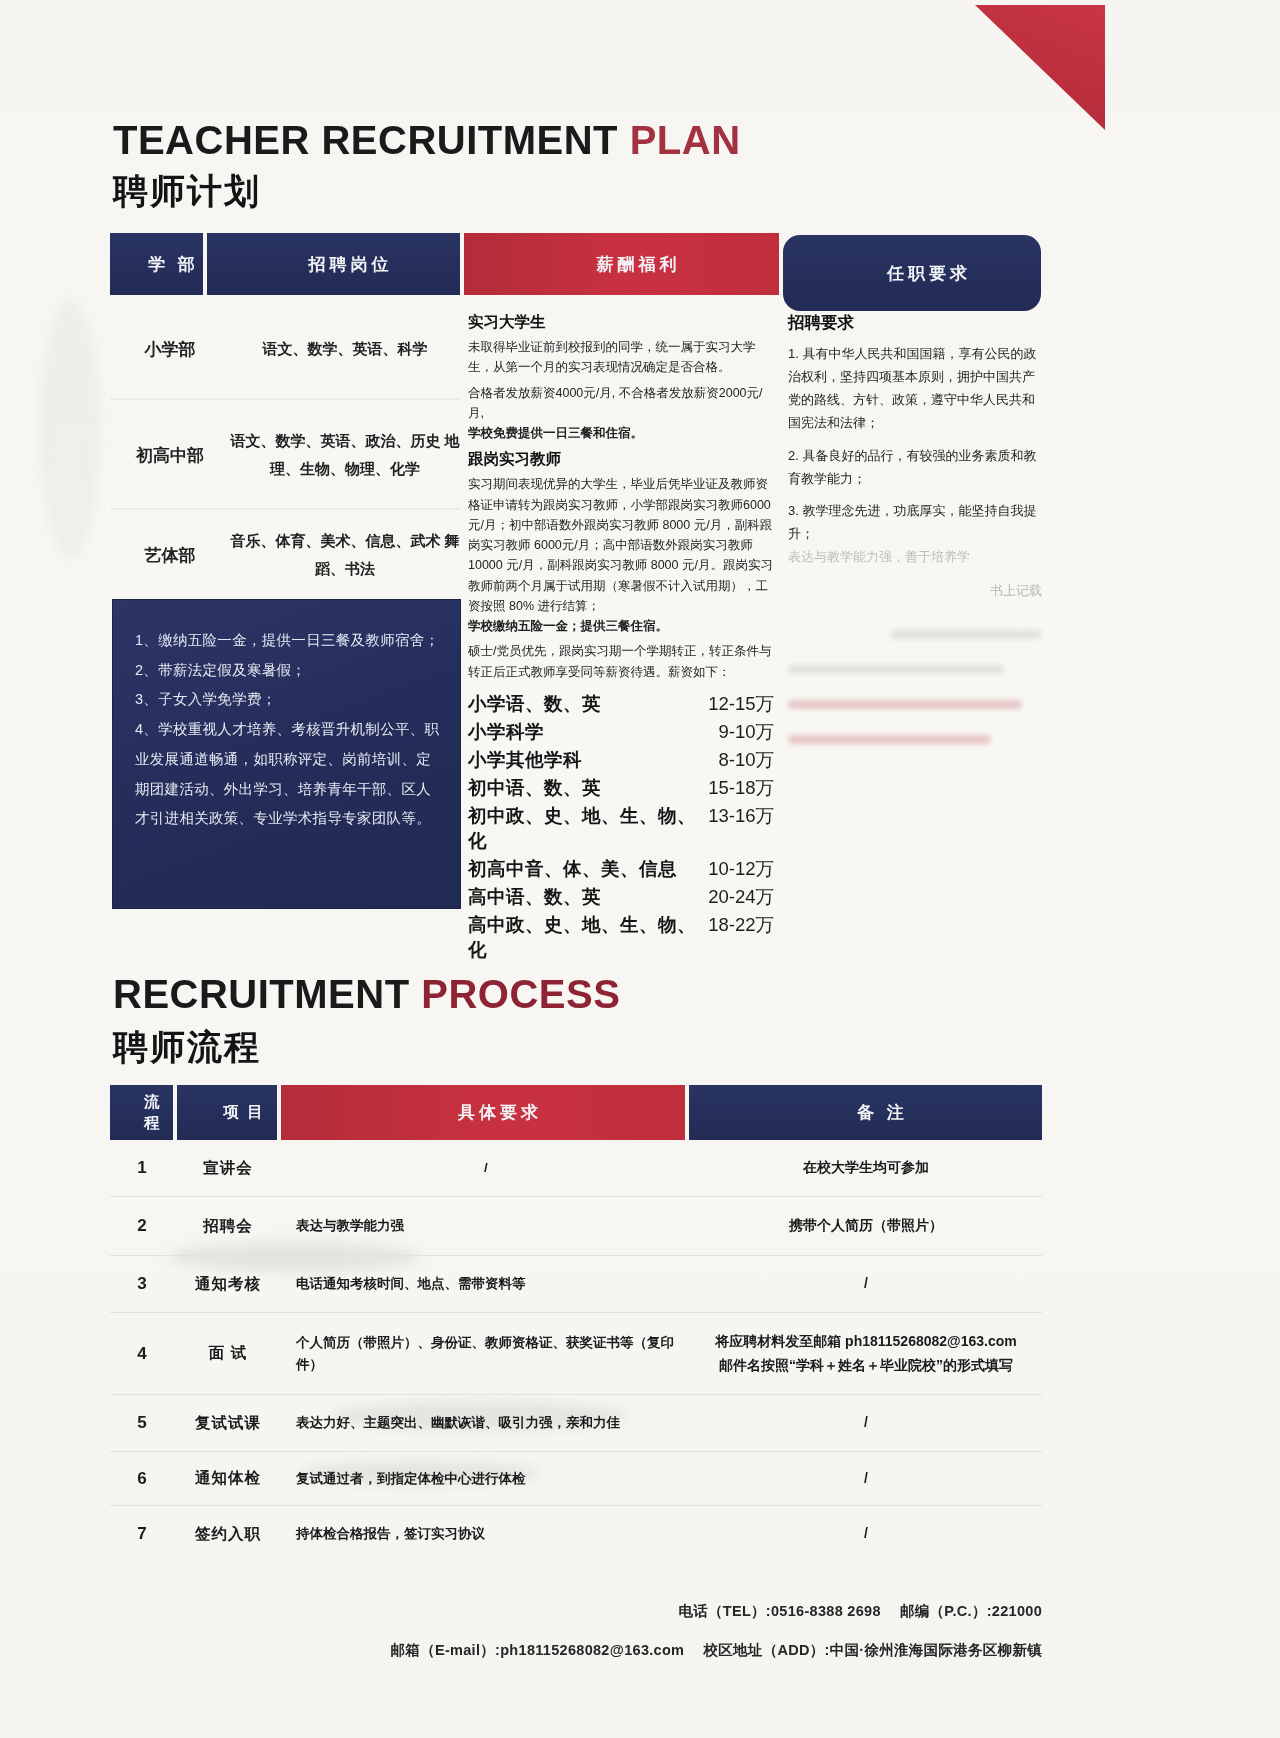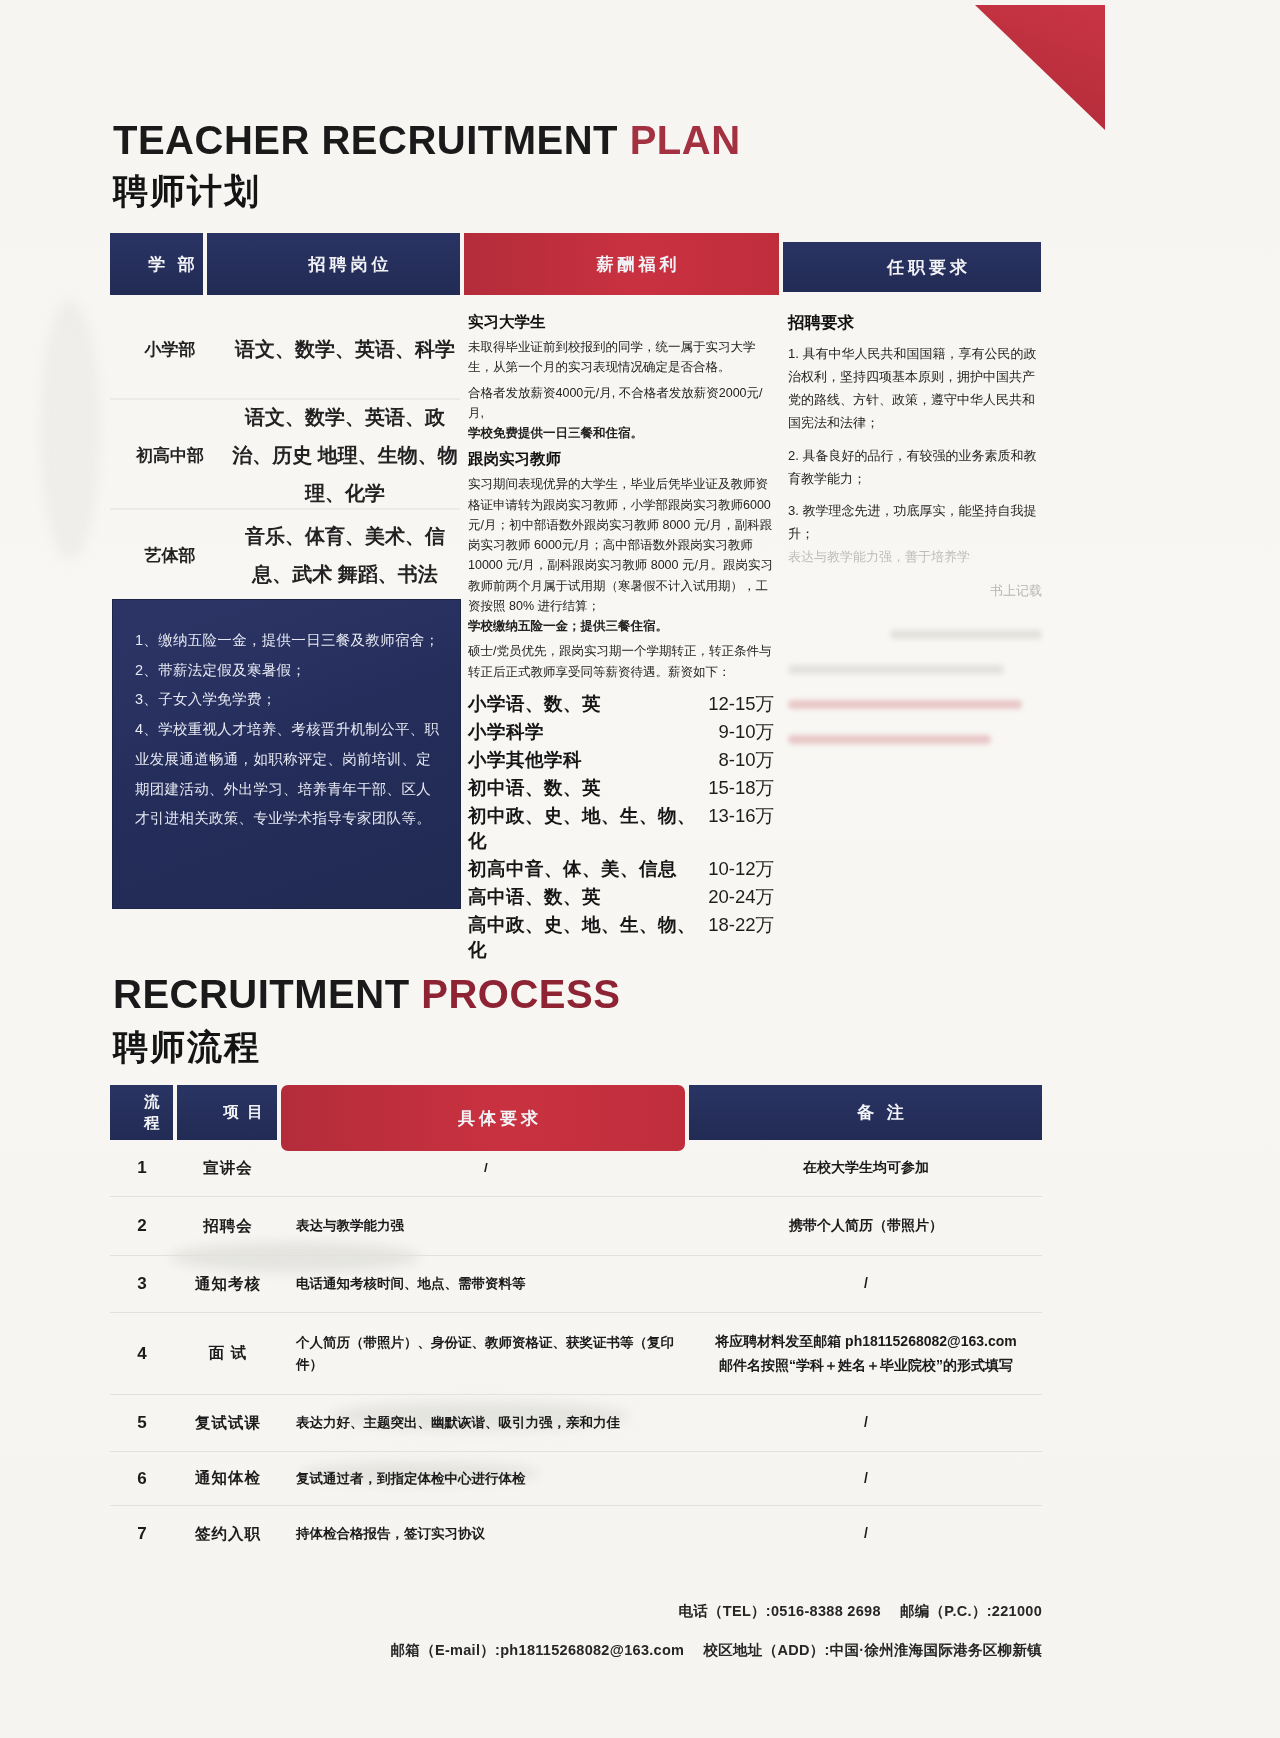--- a/index.html
+++ b/index.html
@@ -23,21 +23,21 @@
 
   
   .th { position: absolute; display: flex; align-items: center; justify-content: center;
     color: #f2f3f7; font-size: 17px; font-weight: 700; letter-spacing: 4px; padding-left: 34px; }
   .th.navy { background: linear-gradient(180deg, #2a3463 0%, #222b54 100%); }
   .th.red  { background: linear-gradient(90deg, #b42c3a 0%, #c93140 55%, #c02e3c 100%); }
 
   
   .dept-row { position: absolute; left: 110px; width: 350px; display: flex; align-items: center; border-bottom: 2px solid #ecebe7; }
   .dept-cell { width: 120px; text-align: center; font-size: 17px; font-weight: 700; color: #222; }
-  .positions-cell { width: 230px; margin: 0 auto; text-align: center; font-size: 20px; font-weight: 700; line-height: 1.9; color: #222; }
+  .positions-cell { width: 230px; margin: 0 auto; text-align: center; font-size: 15px; font-weight: 700; line-height: 1.9; color: #222; }
 
   .benefits-box { position: absolute; left: 113px; top: 600px; width: 347px; height: 308px;
     background: linear-gradient(160deg, #2c3566 0%, #242d59 55%, #202a52 100%);
     color: #e7eaf3; padding: 26px 20px 18px 22px; box-shadow: 0 0 0 1px #1d2547; }
   .benefit-item { font-size: 14.5px; line-height: 2.05; font-weight: 500; letter-spacing: .3px; }
 
   .salary-col { position: absolute; left: 468px; top: 306px; width: 306px; }
   .salary-col h4 { font-size: 15.5px; font-weight: 700; color: #111; margin: 6px 0 4px; }
   .salary-col p { font-size: 12.5px; line-height: 1.62; color: #222; margin-bottom: 5px; }
   .red-bold { color: #bb2d36; font-weight: 700; }
@@ -80,21 +80,21 @@
   <div class="big-title" style="top:118px;">
     <span>TEACHER RECRUITMENT</span>
     <span> </span>
     <span class="red-part">PLAN</span>
   </div>
   <div class="cn-subtitle" style="top:168px;">聘师计划</div>
 
   <div class="th navy" style="left:110px;top:233px;width:93px;height:62px;">学 部</div>
   <div class="th red" style="left:464px;top:233px;width:315px;height:62px;">薪酬福利</div>
   <div class="th navy" style="left:207px;top:233px;width:253px;height:62px;">招聘岗位</div>
-  <div class="th navy" style="left:783px;top:242px;width:258px;height:50px;">任职要求</div>
+  <div class="th navy" style="left:783px;top:235px;width:258px;height:76px;border-radius:17px;">任职要求</div>
 
   <div class="dept-row" style="top:300px;height:100px;">
     <div class="dept-cell">小学部</div>
     <div class="positions-cell">语文、数学、英语、科学</div>
   </div>
   <div class="dept-row" style="top:402px;height:108px;">
     <div class="dept-cell">初高中部</div>
     <div class="positions-cell">语文、数学、英语、政治、历史 地理、生物、物理、化学</div>
   </div>
   <div class="dept-row" style="top:512px;height:86px;border-bottom:none;">
@@ -169,21 +169,21 @@
 
   <div class="big-title" style="top:972px;">
     <span>RECRUITMENT</span>
     <span> </span>
     <span class="red-part maroon-part">PROCESS</span>
   </div>
   <div class="cn-subtitle" style="top:1024px;">聘师流程</div>
 
   <div class="th navy" style="left:110px;top:1085px;width:63px;height:55px;font-size:15.5px;letter-spacing:2px;">流 程</div>
   <div class="th navy" style="left:177px;top:1085px;width:100px;height:55px;font-size:15.5px;letter-spacing:2px;">项 目</div>
-  <div class="th red" style="left:281px;top:1085px;width:404px;height:66px;border-radius:7px;">具体要求</div>
+  <div class="th red" style="left:281px;top:1085px;width:404px;height:55px;">具体要求</div>
   <div class="th navy" style="left:689px;top:1085px;width:353px;height:55px;">备 注</div>
 
   <div class="proc-row" style="top:1140px;height:57px;">
     <div class="proc-step">1</div>
     <div class="proc-item">宣讲会</div>
     <div class="proc-detail center">/</div>
     <div class="proc-remark">在校大学生均可参加</div>
   </div>
   <div class="proc-row" style="top:1197px;height:59px;">
     <div class="proc-step">2</div>

